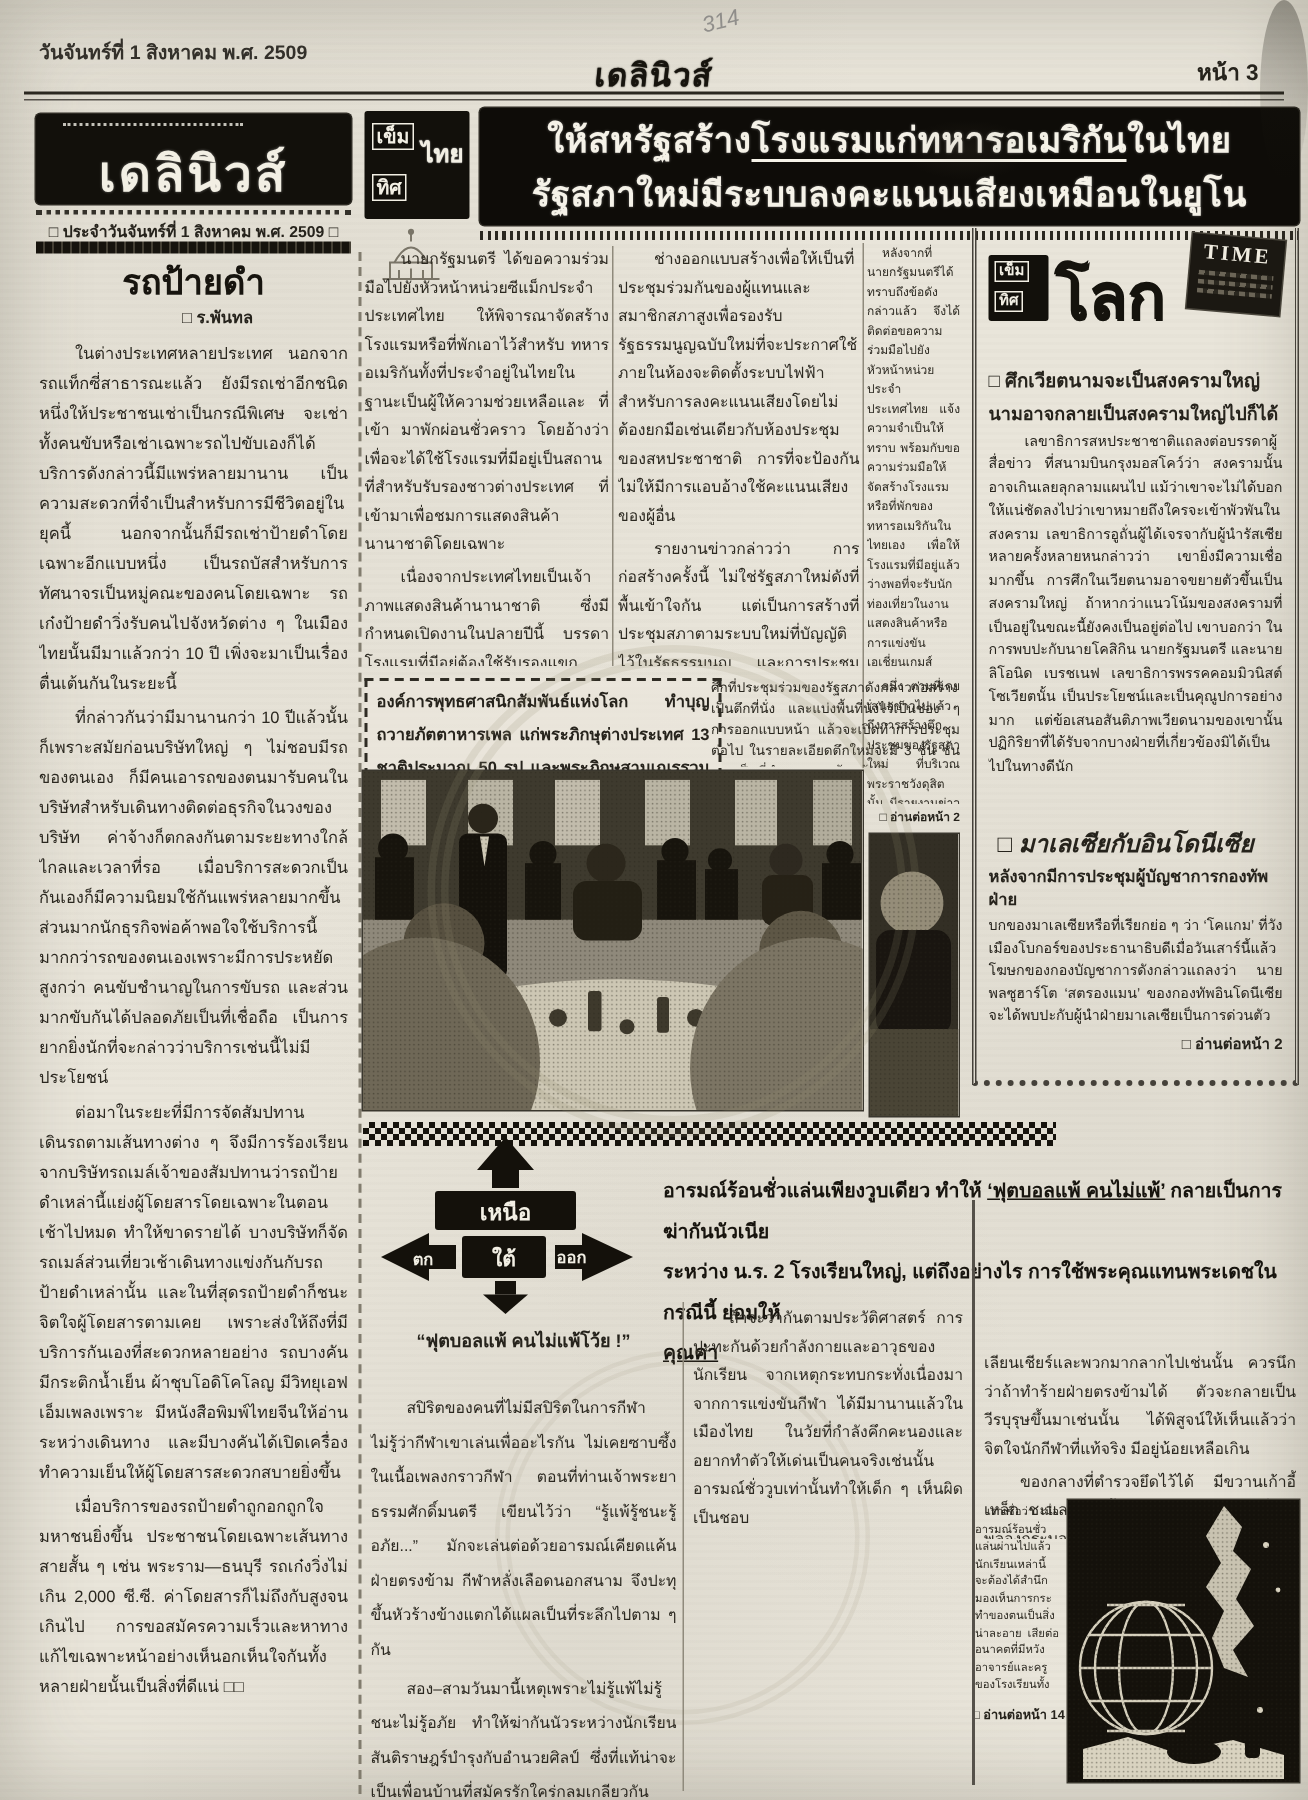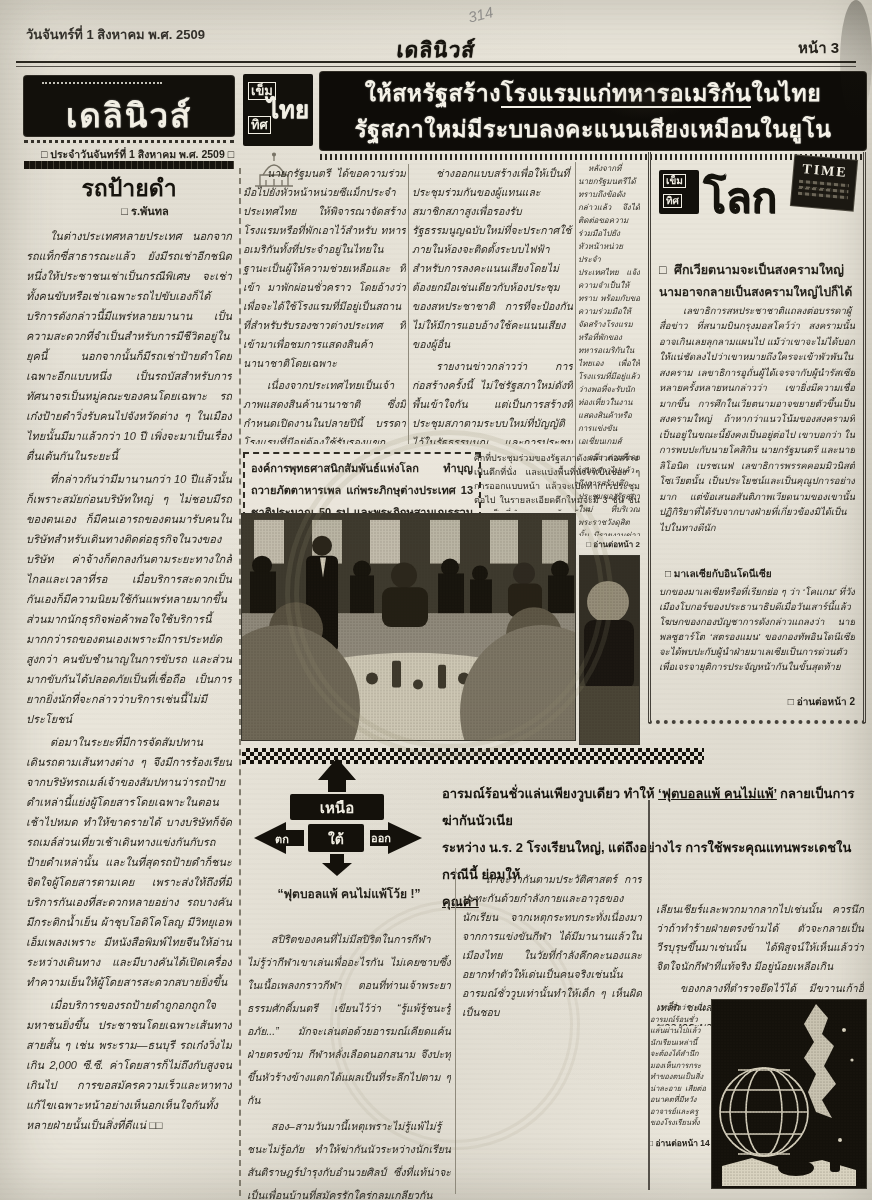--- a/index.html
+++ b/index.html
@@ -22,44 +22,44 @@
   .rule-a{left:16px;top:61px;width:840px;height:2px;}
   .rule-b{left:16px;top:66px;width:840px;height:1px;background:#55514a;}
   
   .mast-box{position:absolute;left:24px;top:76px;width:210px;height:60px;background:#12100b;
     border-radius:3px;box-shadow:0 0 0 1px #2e2b24;}
   .mast-deco{position:absolute;left:18px;top:6px;width:120px;height:0;
     border-top:2px dotted rgba(240,237,228,.8);}
   .mast-title{position:absolute;left:0;top:13px;width:100%;text-align:center;font-size:33px;
     font-weight:bold;color:#f2efe4;letter-spacing:2px;text-shadow:0 0 2px rgba(255,255,255,.4);}
   .mast-dotted{position:absolute;left:24px;top:140px;width:210px;height:0;border-top:3px dotted #34312a;}
-  .mast-issue{position:absolute;left:24px;top:146px;width:210px;text-align:right;
+  .mast-issue{position:absolute;left:24px;top:146px;width:210px;text-align:center;
     font-size:10.5px;font-weight:bold;color:#26231c;}
   .mast-bar{position:absolute;left:24px;top:161px;width:210px;height:8px;
     background:repeating-linear-gradient(90deg,#16130d 0 5px,#454035 5px 6px);}
   
   .kt-box{position:absolute;left:243px;top:74px;width:70px;height:72px;background:#12100b;border-radius:2px;}
   .kt-w1,.kt-w2{position:absolute;left:5px;font-size:13px;font-weight:bold;color:#f2efe4;
     border:1px solid #f2efe4;padding:0 2px;line-height:16px;}
   .kt-w1{top:8px;} .kt-w2{top:42px;}
-  .kt-w3{position:absolute;right:4px;top:16px;font-size:24px;font-weight:bold;color:#f2efe4;
+  .kt-w3{position:absolute;right:4px;top:16px;font-size:16px;font-weight:bold;color:#f2efe4;
     text-shadow:0 0 1px #fff;}
   .dome{position:absolute;left:252px;top:152px;}
   
   .hl-box{position:absolute;left:320px;top:72px;width:546px;height:78px;background:#0e0c08;
     border-radius:3px;box-shadow:0 0 0 1px #2e2b24;}
   .hl-line{position:relative;width:100%;text-align:center;font-size:23px;font-weight:bold;
     color:#f5f2e8;line-height:36px;letter-spacing:.5px;text-shadow:0 0 2px rgba(255,255,255,.35);white-space:nowrap;}
   .hl-line.l1{margin-top:3px;}
   .hl-u{border-bottom:2px solid #f5f2e8;}
   .hl-hatch{position:absolute;left:320px;top:154px;width:546px;height:6px;
     background:repeating-linear-gradient(90deg,#2a271f 0 2px,transparent 2px 5px);}
   
   .tcol{position:absolute;text-align:justify;overflow:hidden;color:#2b2820;}
-  .para{margin:0 0 3px 0;text-indent:24px;font-style:italic;}
+  .para{margin:0 0 3px 0;text-indent:24px;}
   .para.noindent{text-indent:0;}
   
   .la-title{position:absolute;left:24px;top:170px;width:210px;text-align:center;
     font-size:23px;font-weight:bold;color:#17140e;}
   .la-byline{position:absolute;left:40px;top:202px;width:210px;text-align:center;
     font-size:11px;font-weight:bold;}
   .la-body{left:26px;top:226px;width:206px;height:964px;font-size:11px;line-height:20px;}
   .left-rule{position:absolute;left:239px;top:168px;height:1028px;border-left:2px dashed #817c6e;}
   
   .colA{left:243px;top:164px;width:163px;height:280px;font-size:10.5px;line-height:19px;}
@@ -87,24 +87,24 @@
   .w-mini{position:absolute;left:0;top:14px;width:40px;height:44px;background:#12100b;border-radius:2px;}
   .w-mini span{position:absolute;left:4px;font-size:10px;font-weight:bold;color:#f2efe4;border:1px solid #f2efe4;padding:0 2px;line-height:12px;}
   .w-mini .a{top:4px;} .w-mini .b{top:24px;}
   .w-lok{position:absolute;left:44px;top:8px;font-size:42px;font-weight:bold;color:#15130d;
     text-shadow:1px 1px 0 #15130d;}
   .time-clip{position:absolute;right:0;top:2px;width:62px;height:50px;background:#1b1812;
     transform:rotate(5deg);box-shadow:0 0 0 1px #4a463c;overflow:hidden;}
   .time-clip .t{display:block;text-align:center;margin-top:5px;font-family:"Liberation Serif","DejaVu Serif",serif;
     font-weight:bold;font-size:14px;letter-spacing:2px;color:#f0ece0;}
   .time-clip .bar{height:3px;margin:3px 6px 0 6px;background:repeating-linear-gradient(90deg,#6b6557 0 4px,#2a271f 4px 7px);}
-  .w-head1{font-size:12.5px;font-weight:bold;margin:20px 0 3px 0;font-family:Liberation Mono, monospace;}
+  .w-head1{font-size:12.5px;font-weight:bold;margin:4px 0 3px 0;}
   .w-body1{height:276px;overflow:hidden;text-align:justify;font-size:9.5px;line-height:15.5px;}
   .w-sub{font-size:12px;font-weight:bold;text-indent:0;margin:2px 0;}
-  .w-head2{font-size:10px;font-weight:bold;margin:7px 0 3px 6px;}
+  .w-head2{font-size:16px;font-weight:bold;margin:7px 0 3px 6px;font-style:italic;}
   .w-lead2{font-size:11px;font-weight:bold;text-indent:20px;margin:0 0 2px 0;}
   .w-body2{height:106px;overflow:hidden;text-align:justify;font-size:9.5px;line-height:15px;}
   .w-more{text-align:right;font-size:10px;font-weight:bold;margin-top:4px;}
   
   .compass{position:absolute;left:246px;top:758px;}
   .b-headline{position:absolute;left:442px;top:780px;width:424px;font-size:13px;font-weight:bold;
     line-height:27px;color:#17140e;}
   .b-hl-u{text-decoration:underline;}
   .b-quote{position:absolute;left:247px;top:884px;width:204px;text-align:center;
     font-size:12px;font-weight:bold;}
@@ -277,20 +277,21 @@
       </div>
     </div>
     <div class="w-head1">□  ศึกเวียตนามจะเป็นสงครามใหญ่</div>
     <div class="w-body1">
       <div class="w-sub">นามอาจกลายเป็นสงครามใหญ่ไปก็ได้</div>
       <p class="para">เลขาธิการสหประชาชาติแถลงต่อบรรดาผู้สื่อข่าว ที่สนามบินกรุงมอสโคว์ว่า สงครามนั้นอาจเกินเลยลุกลามแผนไป แม้ว่าเขาจะไม่ได้บอกให้แน่ชัดลงไปว่าเขาหมายถึงใครจะเข้าพัวพันในสงคราม เลขาธิการอูถั่นผู้ได้เจรจากับผู้นำรัสเซียหลายครั้งหลายหนกล่าวว่า เขายิ่งมีความเชื่อมากขึ้น การศึกในเวียตนามอาจขยายตัวขึ้นเป็นสงครามใหญ่ ถ้าหากว่าแนวโน้มของสงครามที่เป็นอยู่ในขณะนี้ยังคงเป็นอยู่ต่อไป เขาบอกว่า ในการพบปะกับนายโคสิกิน นายกรัฐมนตรี และนายลิโอนิด เบรชเนฟ เลขาธิการพรรคคอมมิวนิสต์โซเวียตนั้น เป็นประโยชน์และเป็นคุณูปการอย่างมาก แต่ข้อเสนอสันติภาพเวียดนามของเขานั้น ปฏิกิริยาที่ได้รับจากบางฝ่ายที่เกี่ยวข้องมิได้เป็นไปในทางดีนัก</p>
 
     </div>
     <div class="w-head2">□  มาเลเซียกับอินโดนีเซีย</div>
     <div class="w-body2">
+      <p class="para noindent w-lead2">หลังจากมีการประชุมผู้บัญชาการกองทัพฝ่าย</p>
       <p class="para noindent">บกของมาเลเซียหรือที่เรียกย่อ ๆ ว่า ‘โคแกม’ ที่วังเมืองโบกอร์ของประธานาธิบดีเมื่อวันเสาร์นี้แล้ว โฆษกของกองบัญชาการดังกล่าวแถลงว่า นายพลซูฮาร์โต ‘สตรองแมน’ ของกองทัพอินโดนีเซีย จะได้พบปะกับผู้นำฝ่ายมาเลเซียเป็นการด่วนตัว เพื่อเจรจายุติการประจัญหน้ากันในขั้นสุดท้าย</p>
 
     </div>
     <div class="w-more">□  อ่านต่อหน้า 2</div>
   </div>
 
   <svg class="compass" width="182" height="118" viewBox="0 0 182 118">
     <g fill="#14110b">
       <polygon points="91,0 110,22 100,22 100,34 82,34 82,22 72,22"></polygon>
       <rect x="44" y="36" width="94" height="26" rx="2"></rect>

